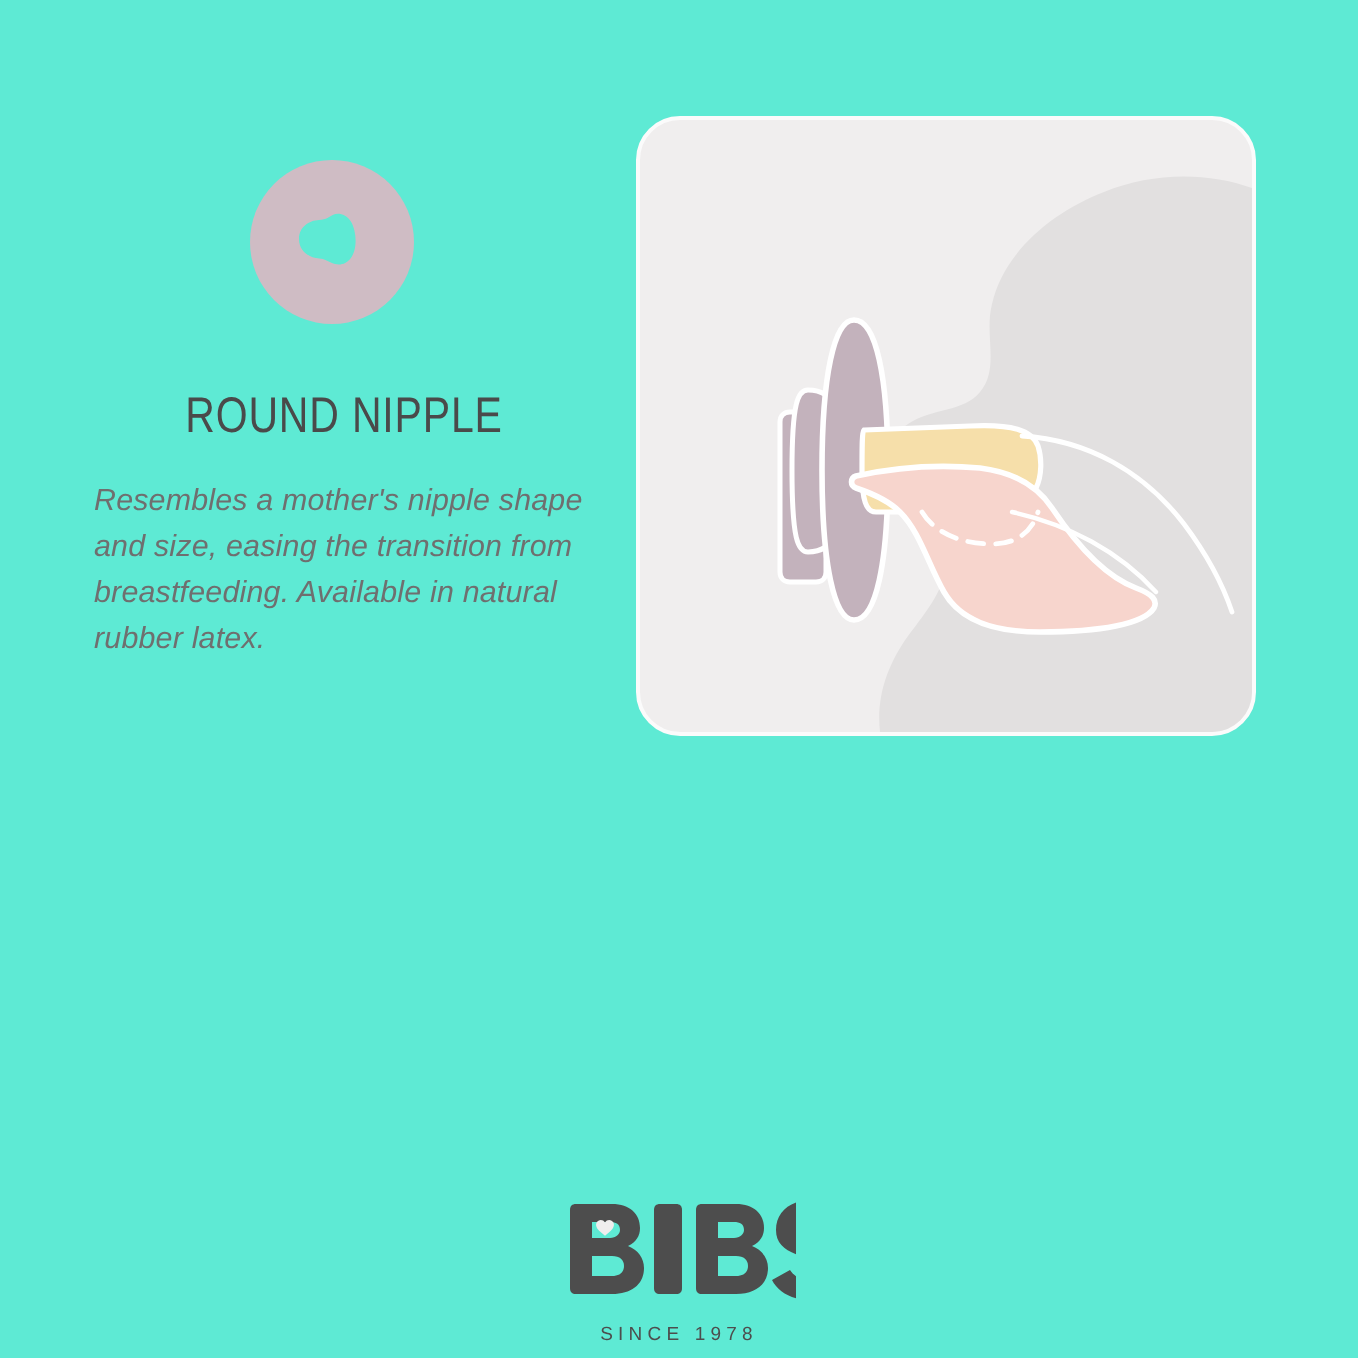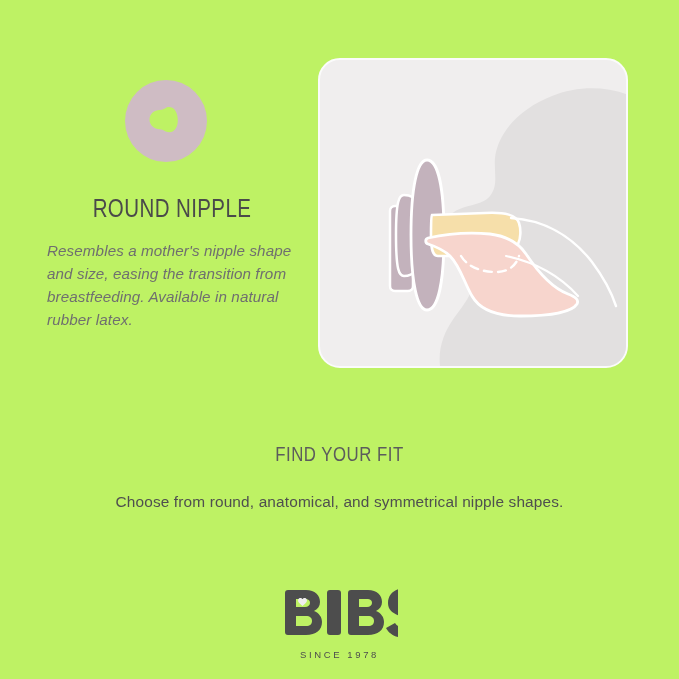--- a/index.html
+++ b/index.html
@@ -11,21 +11,21 @@
     height: 679px;
     background: #eceaea;
     font-family: "Liberation Sans", sans-serif;
     overflow: hidden;
     position: relative;
   }
 
   .page {
     position: absolute;
     inset: 0;
-    background: #bef264;
+    background: #5eead4;
   }
 
   
   .top-section {
     position: absolute;
     left: 0;
     top: 0;
     width: 679px;
     height: 400px;
   }
@@ -108,21 +108,21 @@
     font-size: 15.4px;
     color: #4f4f4f;
     margin: 0;
     letter-spacing: 0.15px;
   }
 
   
   .brand-logo {
     position: absolute;
     left: 0;
-    top: 586px;
+    top: 598px;
     width: 679px;
     text-align: center;
   }
   .brand-logo svg {
     display: inline-block;
   }
 </style>
 </head>
 <body>
 
@@ -233,24 +233,20 @@
         </g>
 
         <g>
           <path d="M191 158 C224 160 252 176 272 202 C284 218 292 234 296 246" fill="none" stroke="#ffffff" stroke-width="2.4" stroke-linecap="round"></path>
           <path d="M186 196 C214 202 240 216 258 236" fill="none" stroke="#ffffff" stroke-width="2.2" stroke-linecap="round"></path>
         </g>
       </svg>
     </div>
   </div>
 
-  <div class="fit-block">
-    <div class="fit-title">FIND YOUR FIT</div>
-    <p class="fit-subtitle">Choose from round, anatomical, and symmetrical nipple shapes.</p>
-  </div>
 
   <div class="brand-logo">
     <svg width="116" height="58" viewBox="0 0 116 58" aria-hidden="true">
       <g fill="#4d4d4d">
 
         <path d="M6 4 L24 4 C33 4 38 9 38 16 C38 20 36 23 32 25 C37 27 40 31 40 36
                  C40 44 34 49 24 49 L6 49 C4 49 3 48 3 46 L3 7 C3 5 4 4 6 4 Z
                  M14 13 L14 21 L23 21 C26 21 28 19 28 17 C28 14 26 13 23 13 Z
                  M14 30 L14 40 L24 40 C28 40 30 38 30 35 C30 32 28 30 24 30 Z"></path>
 

